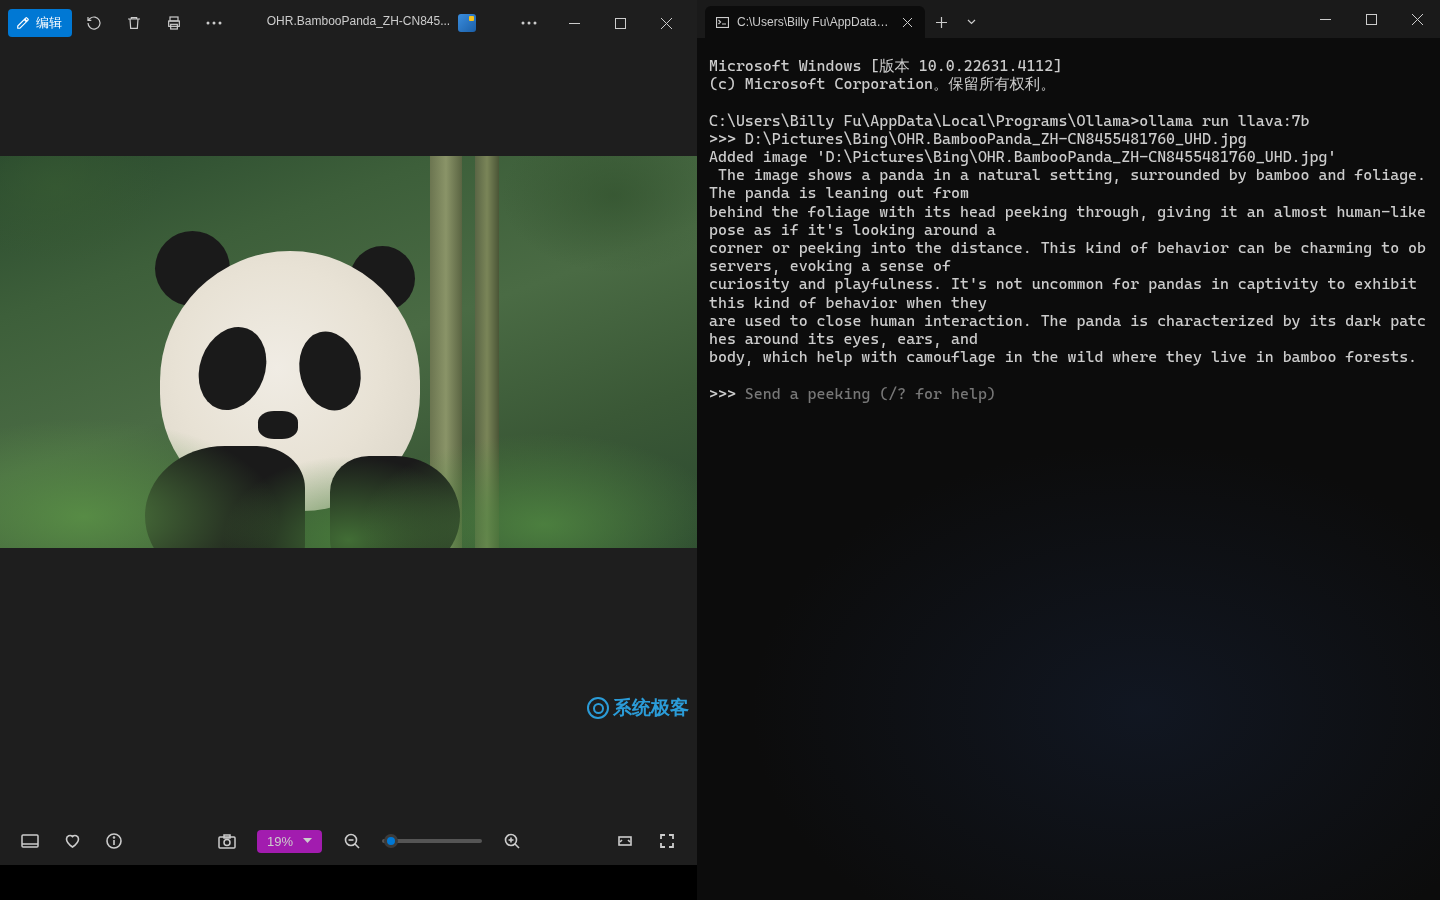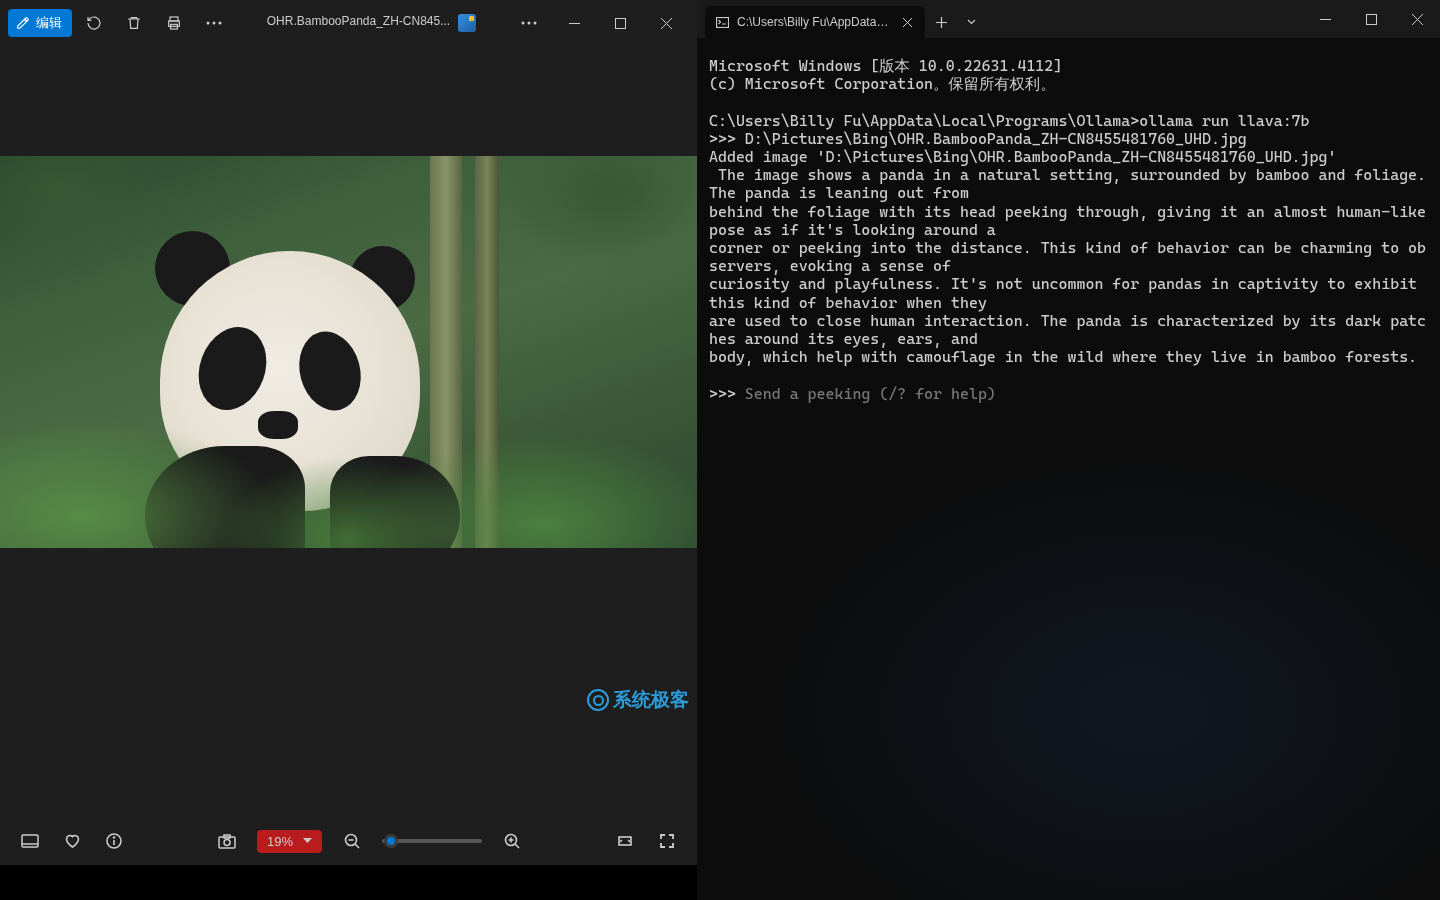--- a/index.html
+++ b/index.html
@@ -197,21 +197,21 @@
       flex: 1;
       display: flex;
       align-items: center;
       justify-content: center;
       gap: 12px;
     }
     .zoom-text {
       color: #ccc;
       font-size: 13px;
       padding: 4px 10px;
-      background: #b91c1c;
+      background: #a21caf;
       border-radius: 4px;
       display: flex;
       align-items: center;
       gap: 10px;
     }
     .zoom-slider {
       width: 100px;
       height: 4px;
       background: #555;
       border-radius: 2px;
@@ -224,21 +224,21 @@
       width: 14px;
       height: 14px;
       background: #0078d4;
       border-radius: 50%;
       border: 3px solid #3a3a3a;
     }
     .bb-right { display: flex; gap: 6px; }
     .watermark {
       position: absolute;
       right: 8px;
-      bottom: 104px;
+      bottom: 96px;
       color: #2b9cd8;
       font-size: 19px;
       font-weight: 700;
       display: flex;
       align-items: center;
       gap: 4px;
     }
     .wm-icon {
       width: 22px; height: 22px;
       border: 2.5px solid #2b9cd8;

